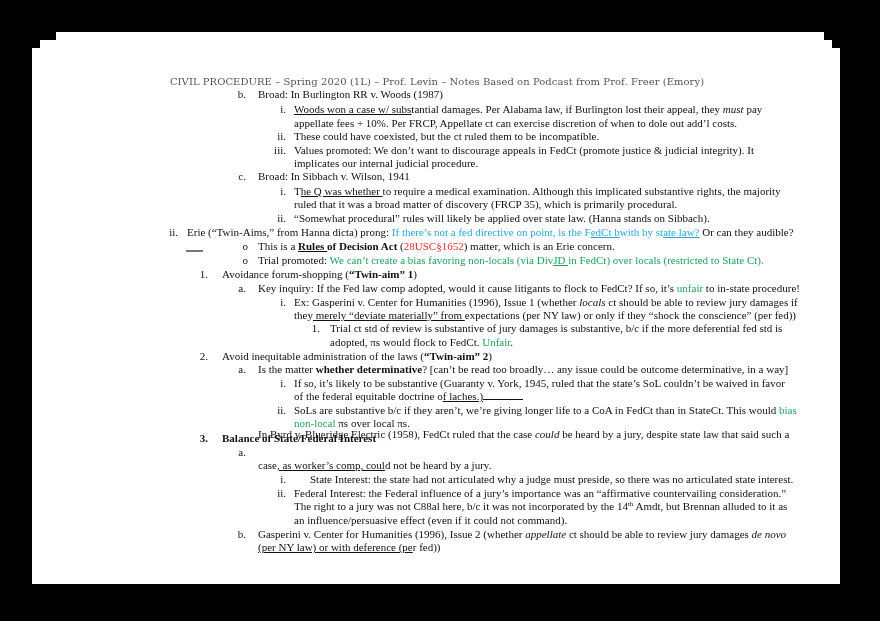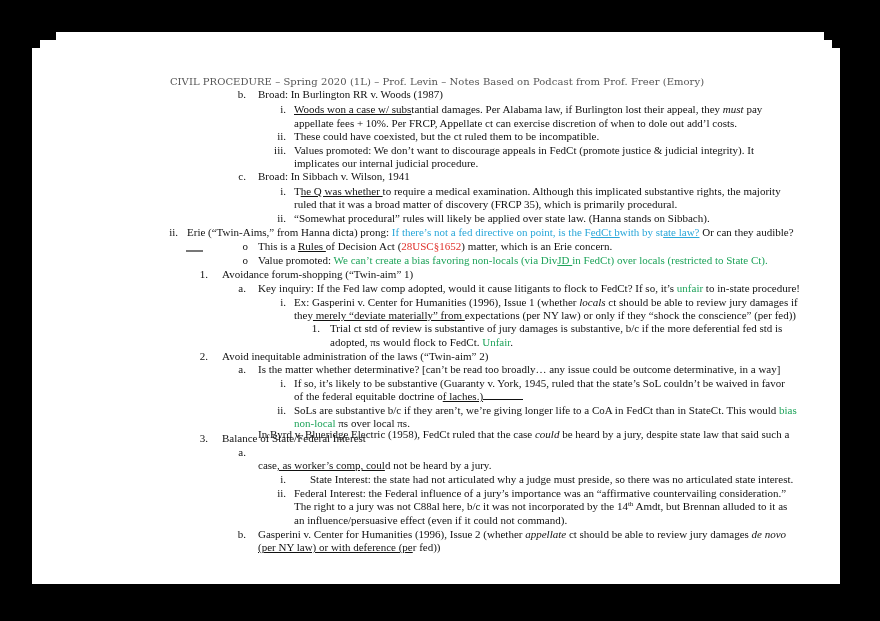--- a/index.html
+++ b/index.html
@@ -15,21 +15,21 @@
     font-family: "DejaVu Serif", serif; font-size: 10px; color: #555; letter-spacing: 0.05px; white-space: nowrap;
   }
   .line {
     position: absolute; font-size: 11px; line-height: 13px; color: #111; white-space: nowrap;
   }
   .mk { position: absolute; font-size: 11px; line-height: 13px; color: #111; text-align: right; white-space: nowrap; }
   .blue { color: #2aa7d9; }
   .green { color: #1ea35a; font-family: Liberation Serif, serif; }
   .red { color: #e0302a; }
   .u { text-decoration: underline; text-underline-offset: 1px; }
-  .b { font-weight: normal; }
+  .b { font-weight: bold; }
   .i { font-style: italic; }
   sup { font-size: 7px; line-height: 0; vertical-align: 4px; }
   .dash { position: absolute; left: 186px; top: 250px; width: 17px; height: 1.5px; background: #777; }
   .ul-trail { display: inline-block; width: 40px; border-bottom: 1px solid #111; height: 9px; vertical-align: baseline; }
 </style>
 </head>
 <body>
 
 <div class="page-step1"></div>
 <div class="page-step2"></div>
@@ -63,21 +63,21 @@
 
 <div class="mk" style="left:158px;top:226px;width:20px">ii.</div>
 <div class="line" style="left:187px;top:226px"><span>Erie (“Twin-Aims,” from Hanna dicta) prong: </span><span class="blue"><span>If there’s not a fed directive on point, is the F</span><span class="u">edCt b</span><span>with by st</span><span class="u">ate law?</span></span><span> Or can they audible?</span></div>
 
 <div class="dash"></div>
 
 <div class="mk" style="left:238px;top:240px;width:10px">o</div>
 <div class="line" style="left:258px;top:240px"><span>This is a </span><span class="b u">Rules </span><span class="b">of Decision Act</span><span> (</span><span class="red">28USC§1652</span><span>) matter, which is an Erie concern.</span></div>
 
 <div class="mk" style="left:238px;top:254px;width:10px">o</div>
-<div class="line" style="left:258px;top:254px"><span>Value promoted: </span><span class="green"><span>We can’t create a bias favoring non-locals (via Div</span><span class="u">JD </span><span>in FedCt) over locals (restricted to State Ct).</span></span></div>
+<div class="line" style="left:258px;top:254px"><span>Trial promoted: </span><span class="green"><span>We can’t create a bias favoring non-locals (via Div</span><span class="u">JD </span><span>in FedCt) over locals (restricted to State Ct).</span></span></div>
 
 <div class="mk" style="left:194px;top:268px;width:14px">1.</div>
 <div class="line" style="left:222px;top:268px"><span>Avoidance forum-shopping (</span><span class="b">“Twin-aim” 1</span><span>)</span></div>
 
 <div class="mk" style="left:232px;top:282px;width:14px">a.</div>
 <div class="line" style="left:258px;top:282px"><span>Key inquiry: If the Fed law comp adopted, would it cause litigants to flock to FedCt? If so, it’s </span><span class="green">unfair</span><span> to in-state procedure!</span></div>
 
 <div class="mk" style="left:270px;top:296px;width:16px">i.</div>
 <div class="line" style="left:294px;top:296px"><span>Ex: Gasperini v. Center for Humanities (1996), Issue 1 (whether </span><span class="i">locals</span><span> ct should be able to review jury damages if</span></div>
 <div class="line" style="left:294px;top:309px"><span>they</span><span class="u"> merely “deviate materially” from </span><span>expectations (per NY law) or only if they “shock the conscience” (per fed))</span></div>

